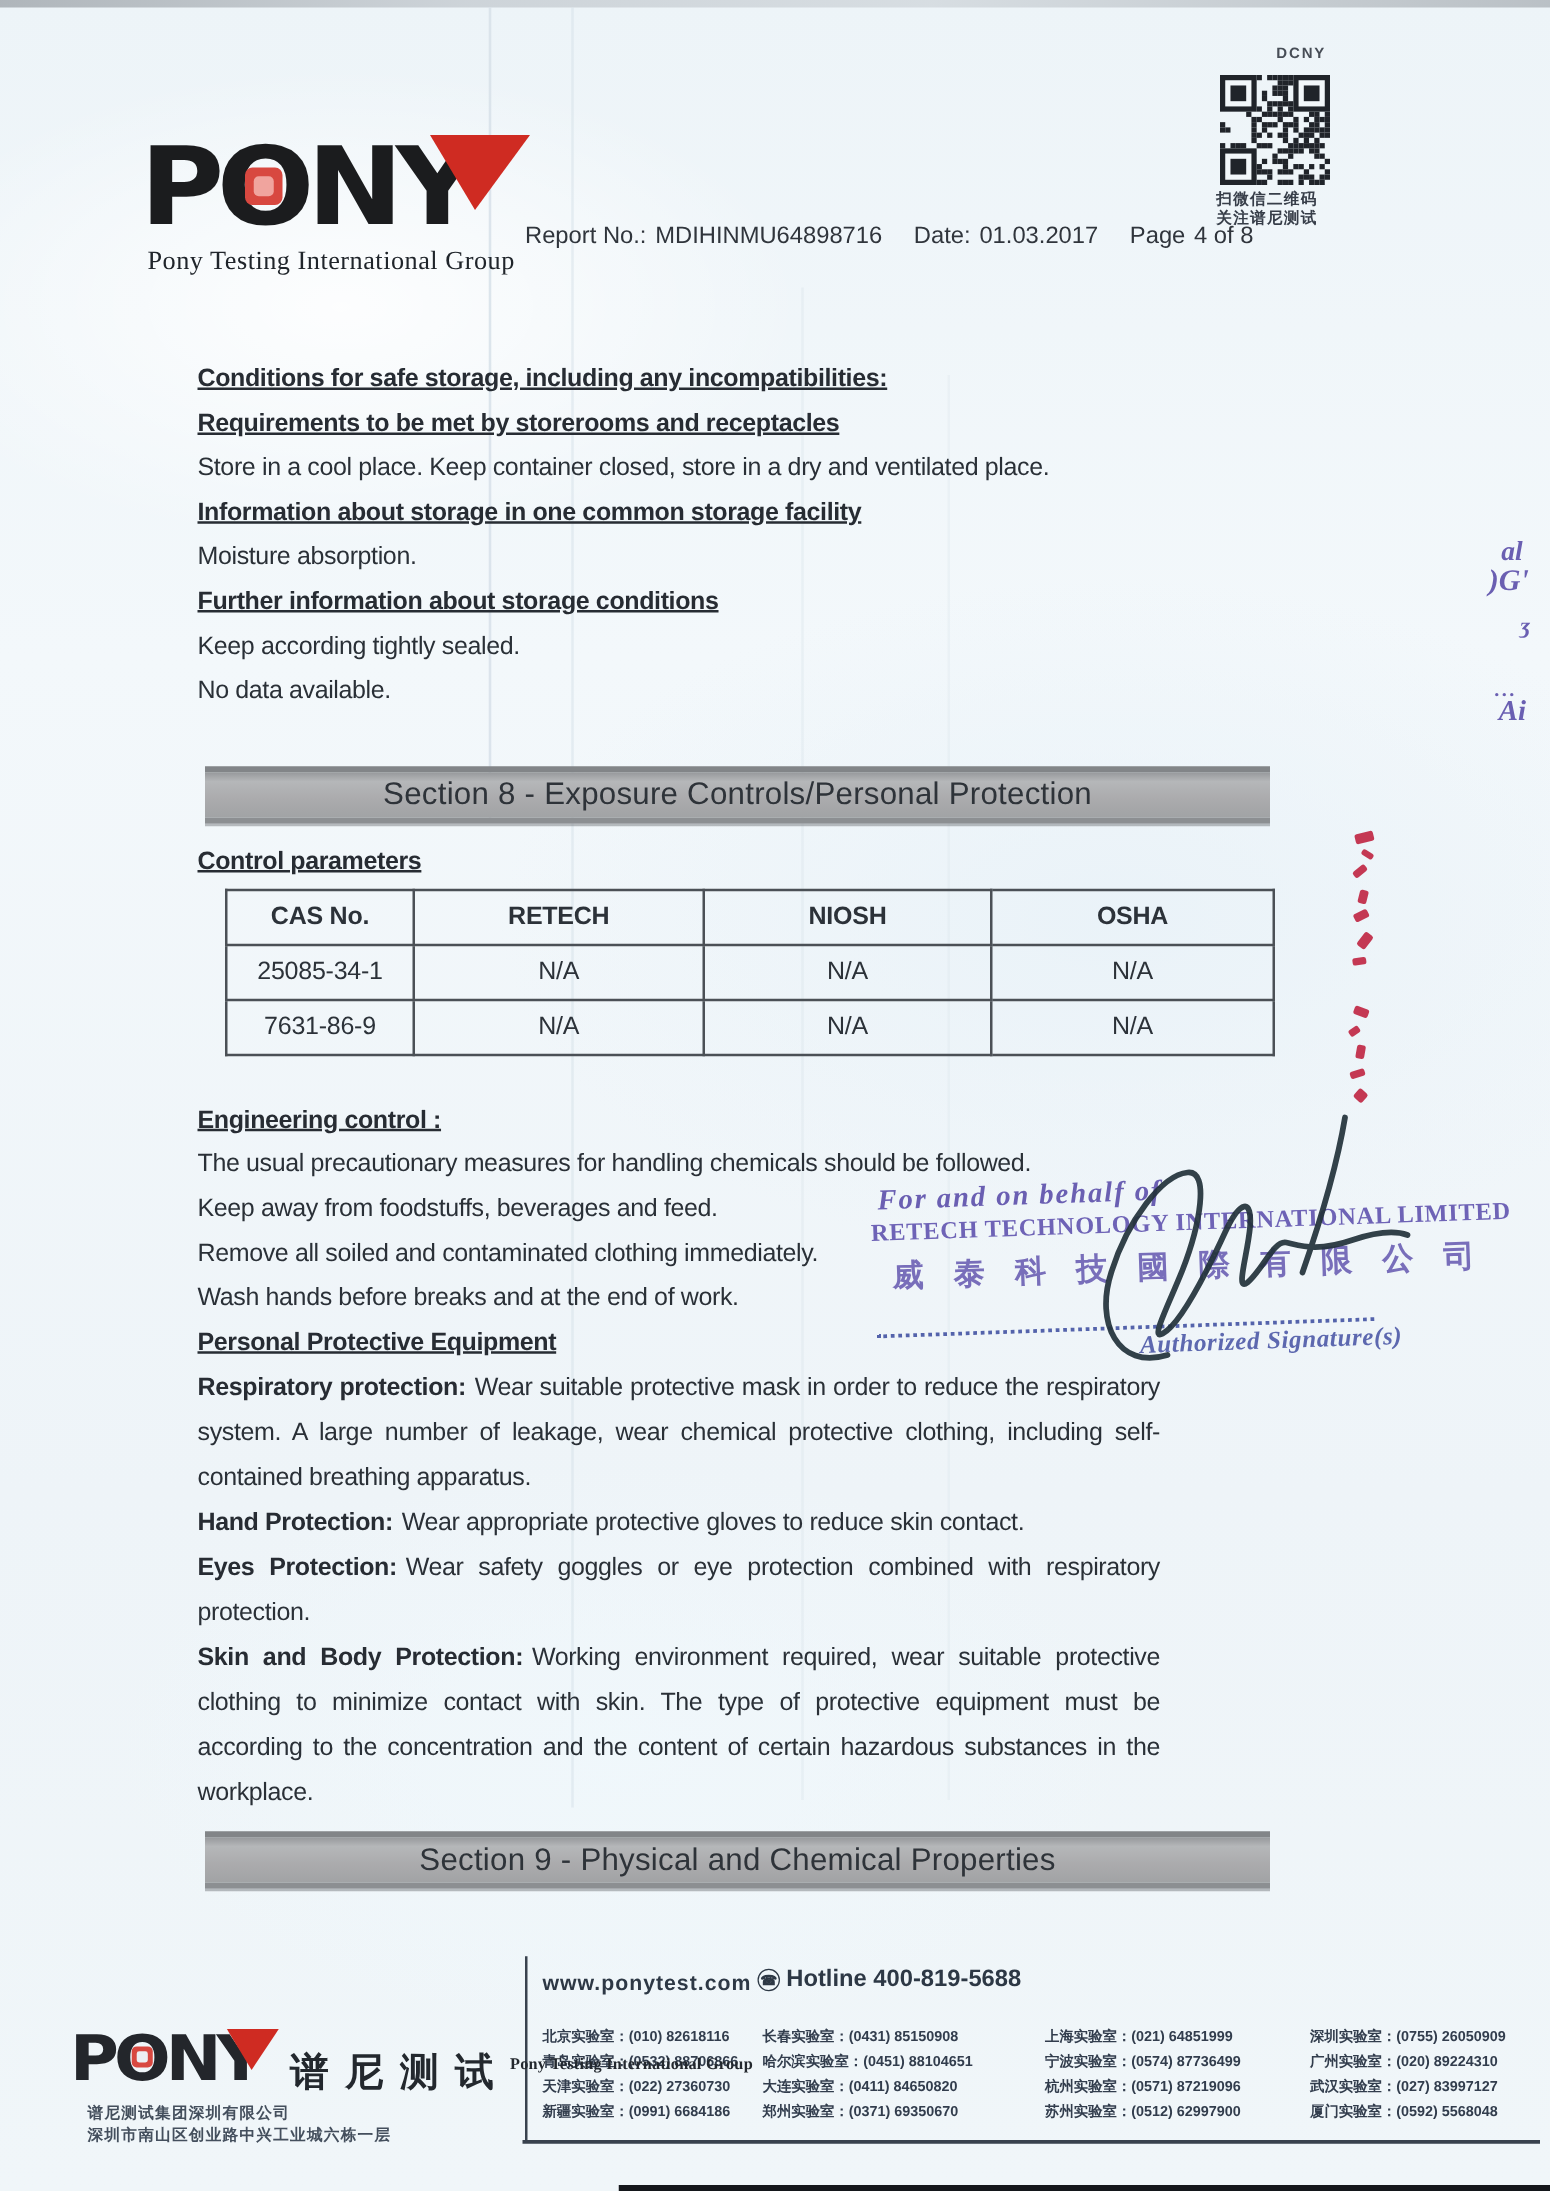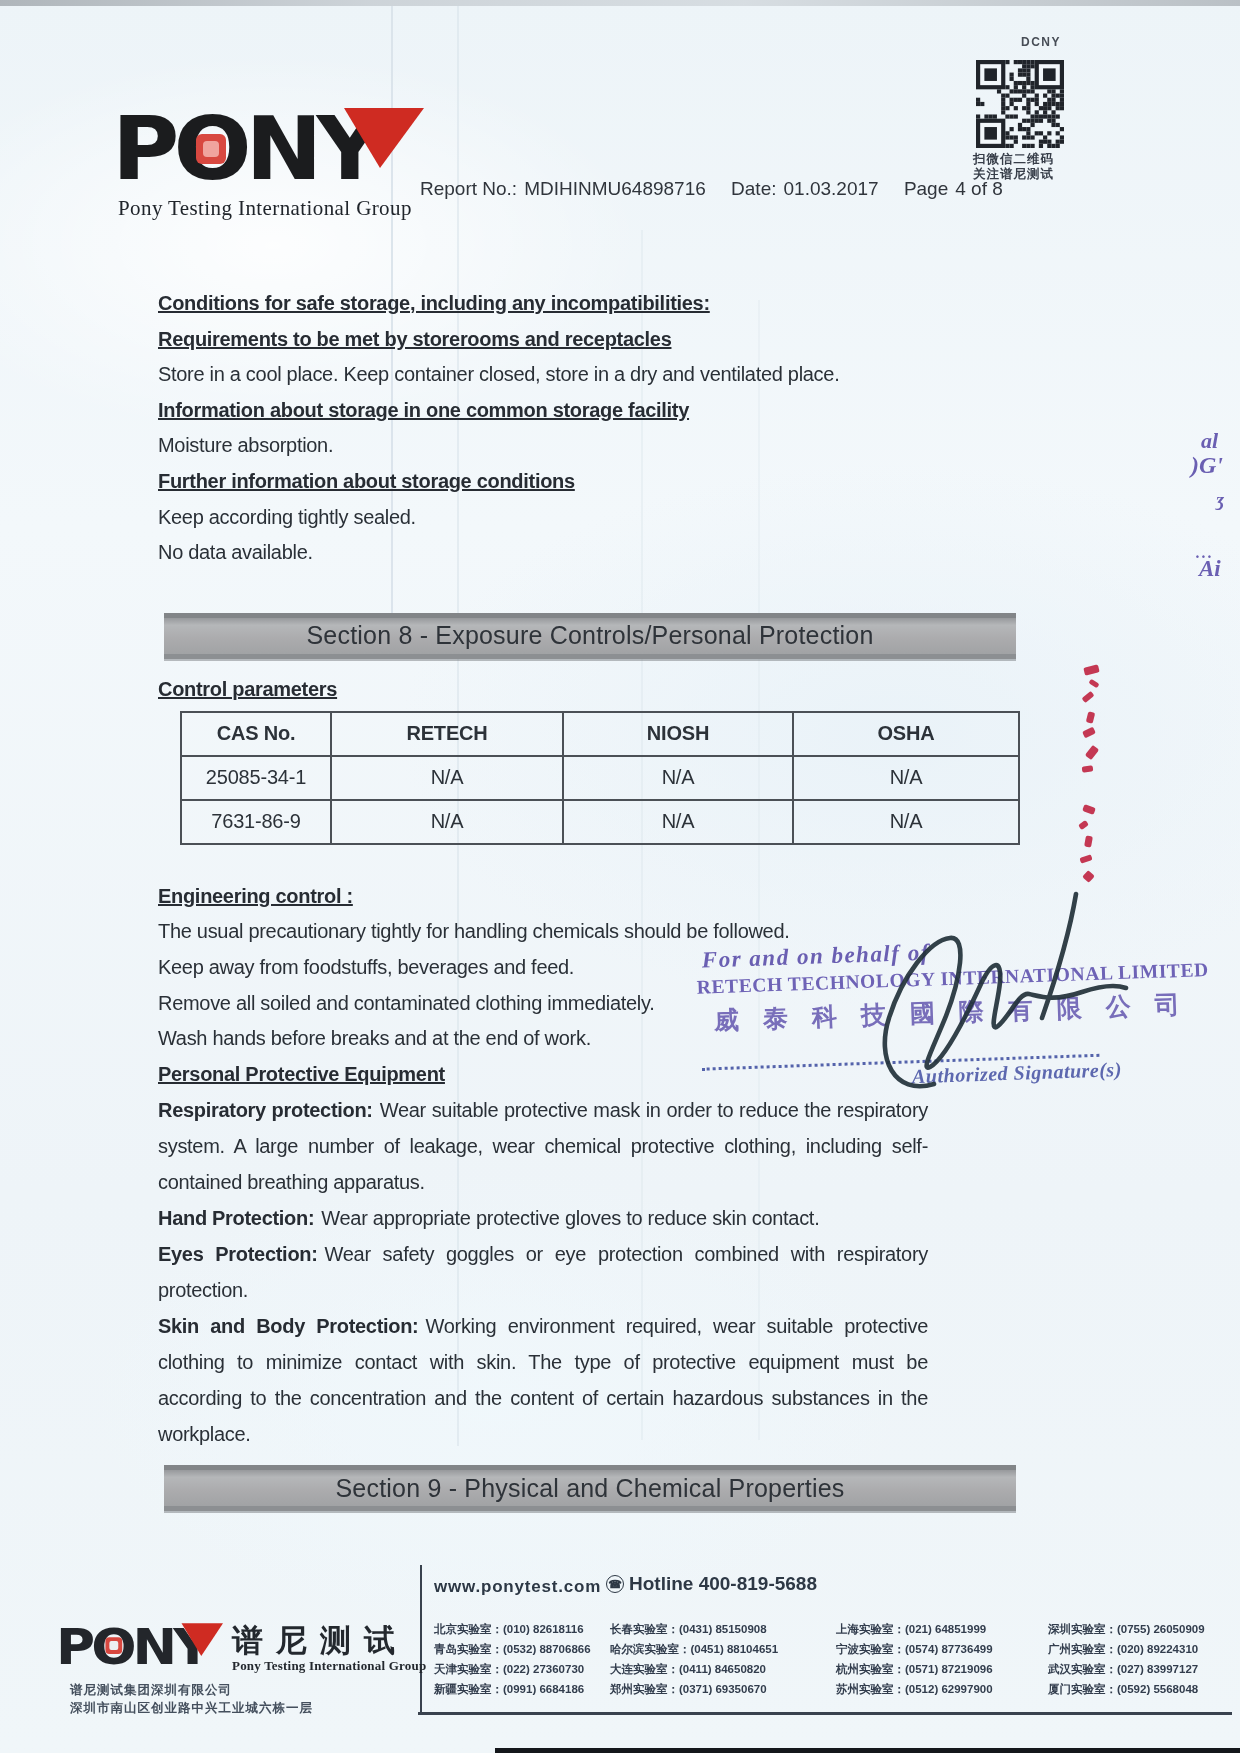--- a/index.html
+++ b/index.html
@@ -87,21 +87,21 @@
 
   
   .footer-vline{position:absolute;left:420px;top:1565px;width:2px;height:148px;background:#39424e;}
   .footer-hline{position:absolute;left:418px;top:1712px;width:814px;height:3px;background:#39424e;}
   .footer-web{position:absolute;left:434px;top:1577px;font-size:17px;font-weight:700;color:#2d3845;letter-spacing:.8px;}
   .footer-hotline{position:absolute;left:606px;top:1573px;font-size:19px;font-weight:700;color:#2d3845;display:flex;align-items:center;}
   .phone-circle{display:inline-flex;width:18px;height:18px;border:1.6px solid #2d3845;border-radius:50%;align-items:center;justify-content:center;font-size:11px;margin-right:5px;box-sizing:border-box;}
   .contacts{position:absolute;left:434px;top:1622px;display:grid;grid-template-columns:176px 226px 212px 186px;row-gap:5px;font-size:11.5px;font-weight:600;color:#323d4d;white-space:nowrap;}
   .footer-logo{position:absolute;left:56px;top:1622px;}
   .fl-row{display:flex;align-items:flex-end;}
-  .fl-right{display:flex;flex-direction:column;margin-left:8px;}
+  .fl-right{display:flex;flex-direction:row;margin-left:8px;}
   .fl-cn{font-size:31px;font-weight:800;color:#23282e;letter-spacing:13px;line-height:32px;white-space:nowrap;}
   .fl-sub{font-family:"Liberation Serif",serif;font-size:13px;font-weight:700;color:#23282e;margin-top:1px;letter-spacing:.2px;}
   .fl-company{margin:7px 0 0 14px;font-size:12.5px;font-weight:600;color:#444f5d;line-height:18px;letter-spacing:1px;}
 </style>
 </head>
 <body>
 
 <div class="page">
   <div class="scan-top"></div>
   <div class="crease c1"></div>
@@ -320,21 +320,21 @@
       <tr>
         <td>7631-86-9</td>
         <td>N/A</td>
         <td>N/A</td>
         <td>N/A</td>
       </tr>
     </tbody>
       </table>
 
     <p class="line b mt-eng">Engineering control :</p>
-    <p class="line">The usual precautionary tightly for handling chemicals should be followed.</p>
+    <p class="line">The usual precautionary measures for handling chemicals should be followed.</p>
     <p class="line">Keep away from foodstuffs, beverages and feed.</p>
     <p class="line">Remove all soiled and contaminated clothing immediately.</p>
     <p class="line">Wash hands before breaks and at the end of work.</p>
     <p class="line b">Personal Protective Equipment</p>
 
     <p class="para">
       <span class="lead">Respiratory protection:</span><span>Wear suitable protective mask in order to reduce the respiratory system. A large number of leakage, wear chemical protective clothing, including self-contained breathing apparatus.</span>
     </p>
     <p class="para">
       <span class="lead">Hand Protection:</span><span>Wear appropriate protective gloves to reduce skin contact.</span>

